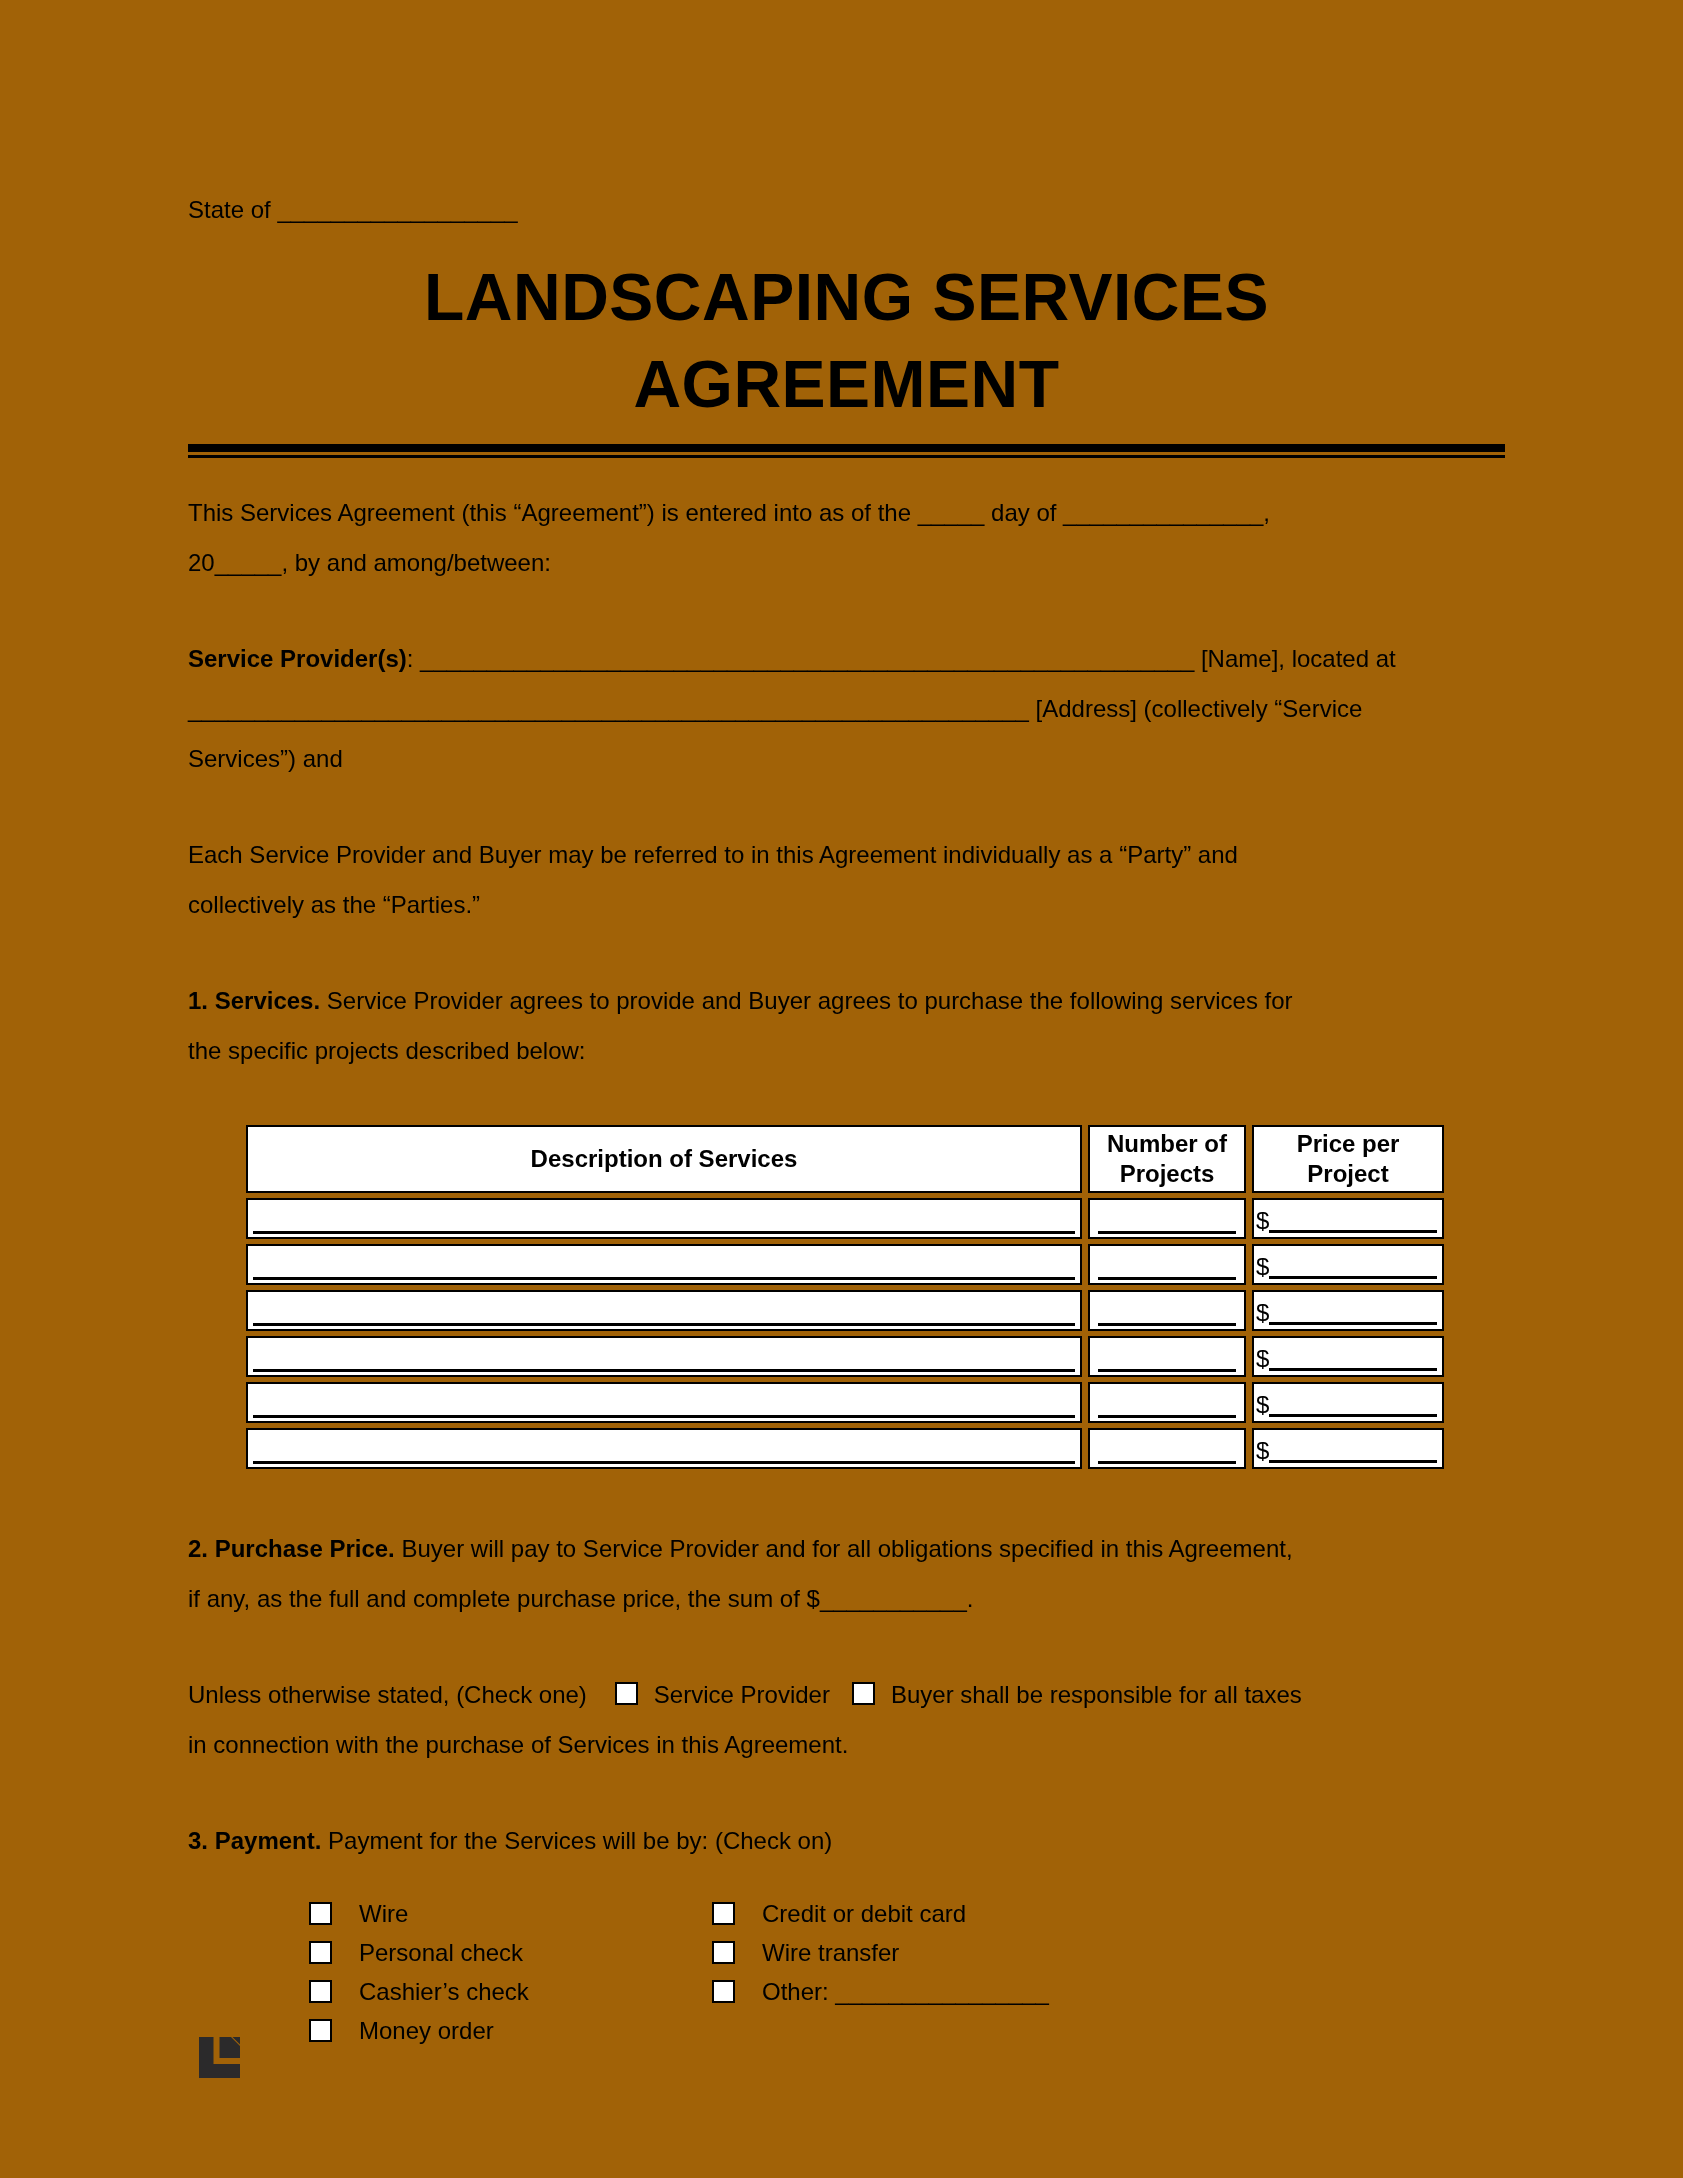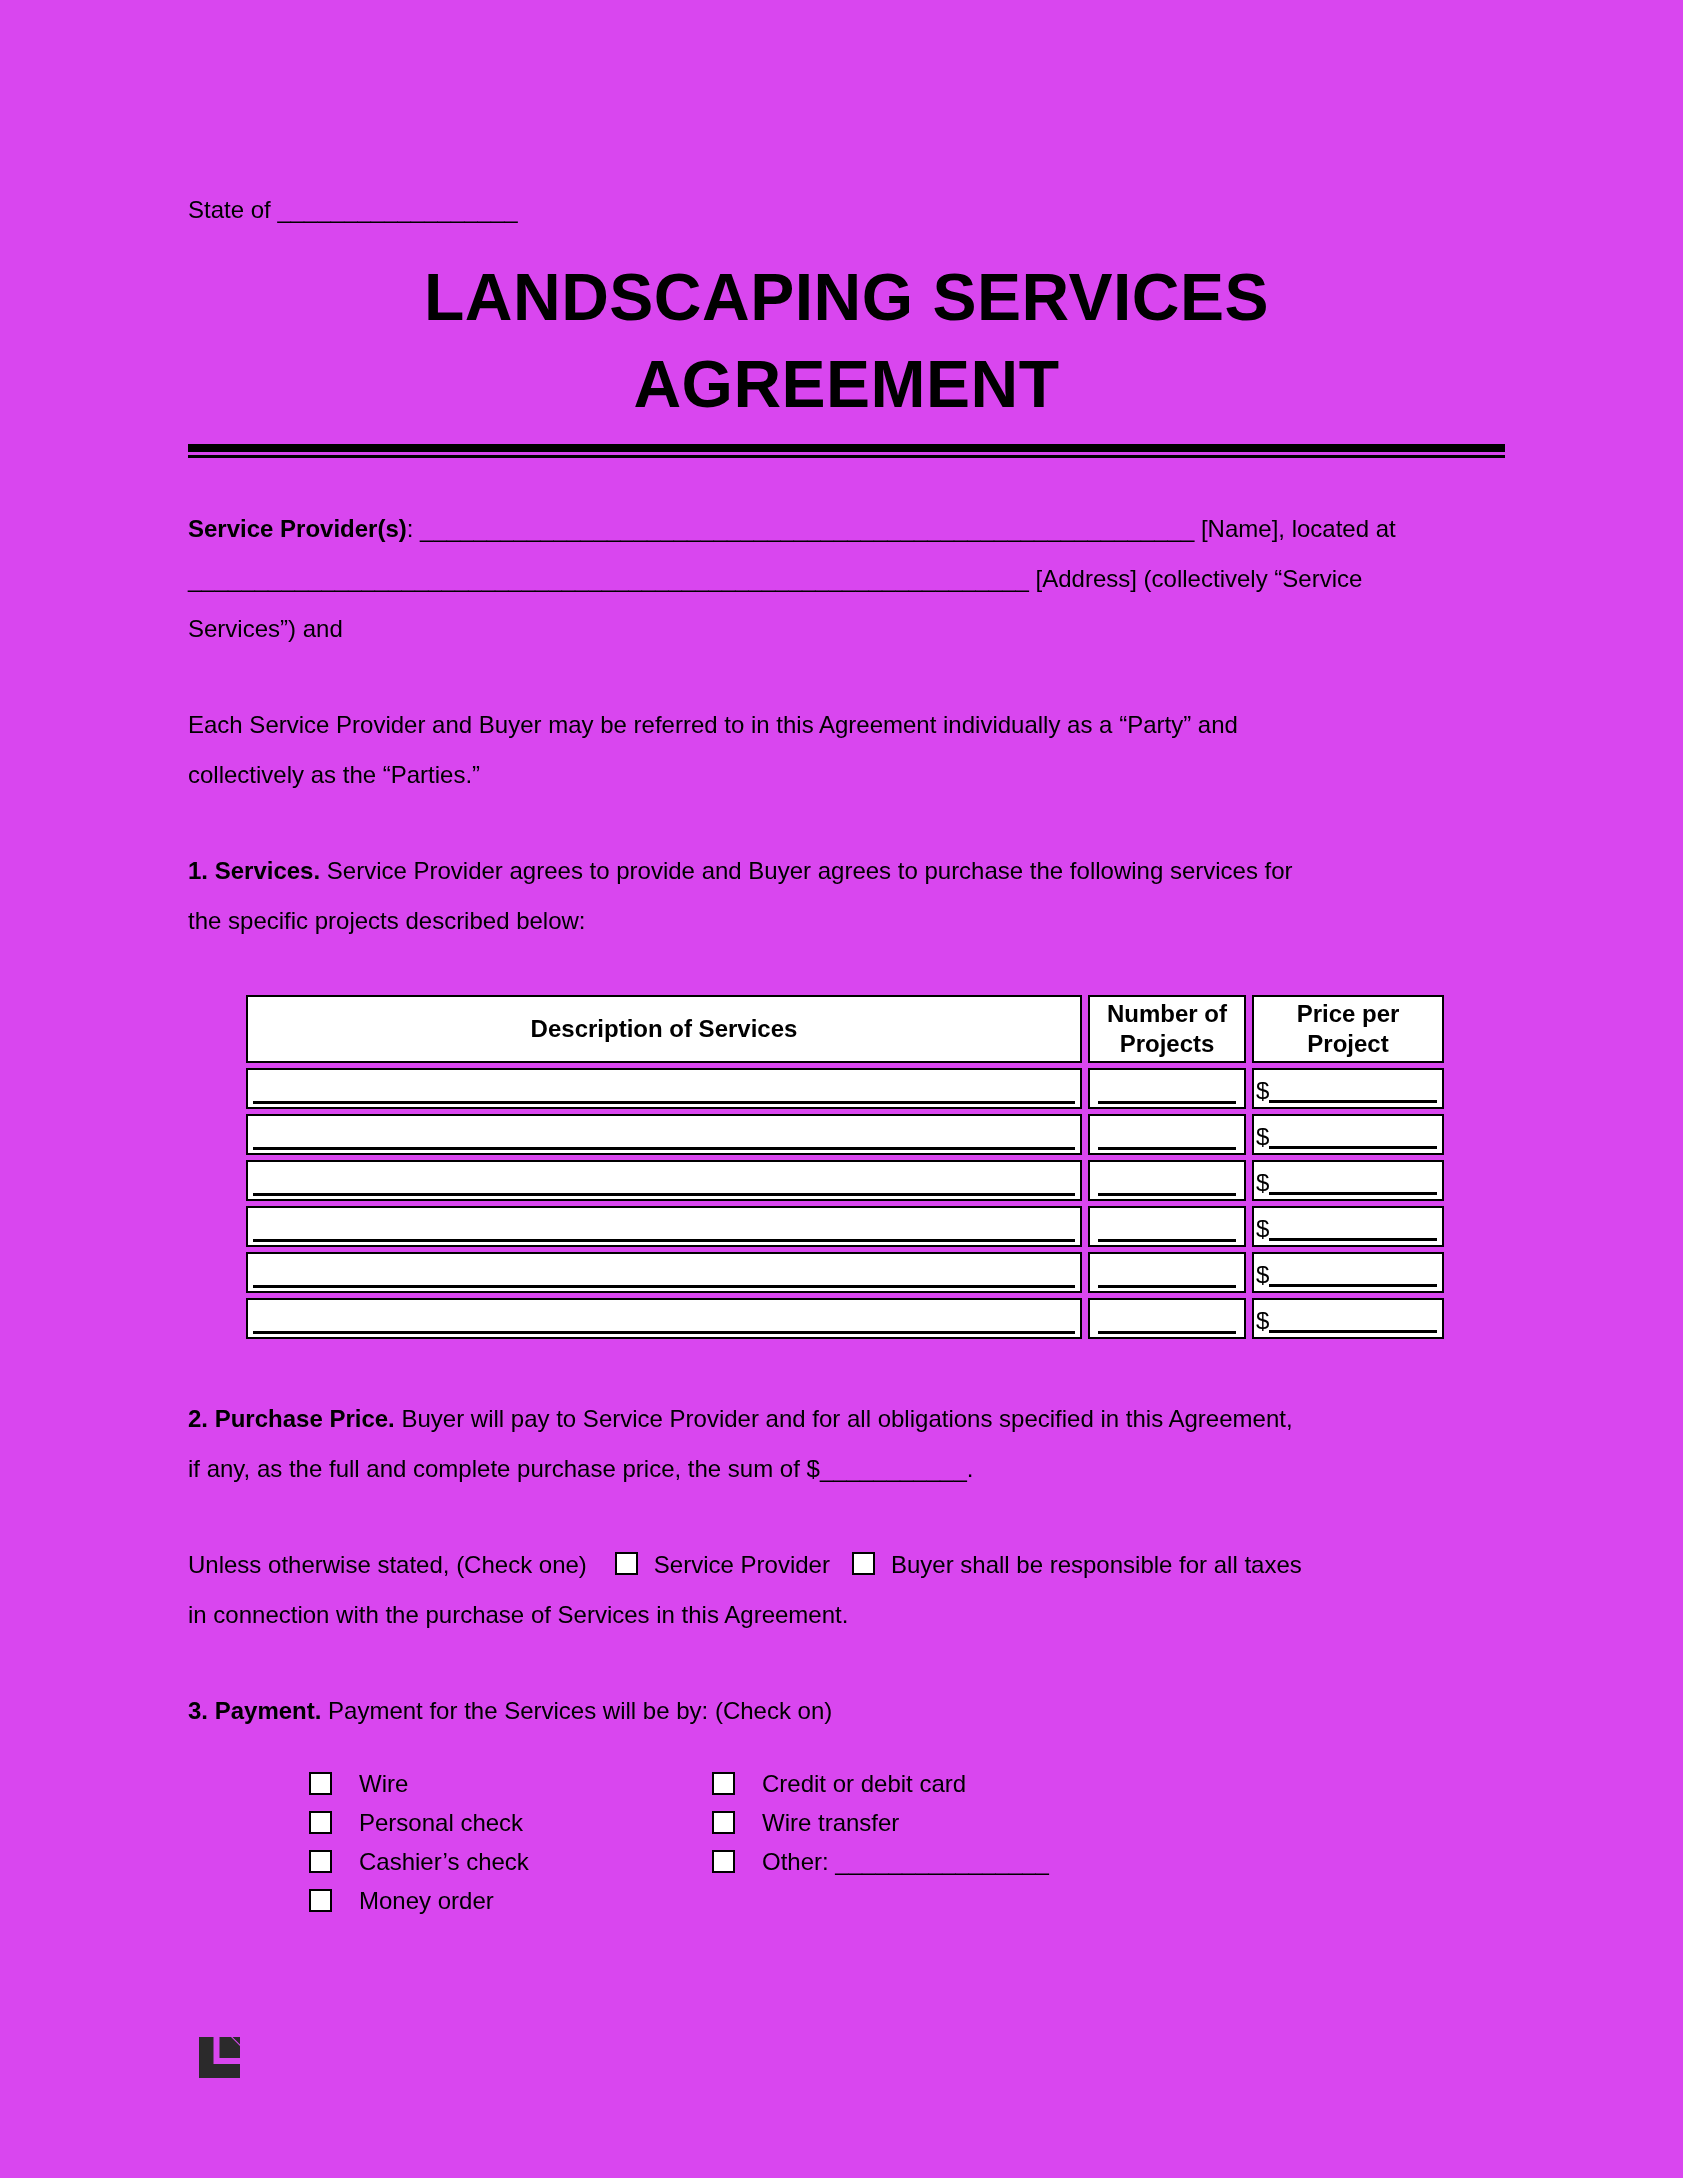--- a/index.html
+++ b/index.html
@@ -1,20 +1,20 @@
 <!DOCTYPE html>
 <html><head>
 <meta charset="utf-8">
 <style>
   html, body { margin: 0; padding: 0; background: #ffffff; }
   .page {
     position: relative;
     width: 1683px;
     height: 2178px;
-    background: #d946ef;
+    background: #a16207;
     font-family: "Liberation Sans", sans-serif;
     color: #000000;
     overflow: hidden;
   }
   .content { padding: 194px 178px 0 188px; }
   .line {
     white-space: pre;
     font-size: 24px;
     line-height: 50px;
     height: 50px;
@@ -107,20 +107,24 @@
     <div class="doc-title">
       <div>LANDSCAPING SERVICES</div>
       <div>AGREEMENT</div>
     </div>
 
     <div class="rule-wrap">
       <div class="rule-thick"></div>
       <div class="rule-thin"></div>
     </div>
 
+    <div class="para-tight">
+      <div class="line">This Services Agreement (this “Agreement”) is entered into as of the _____ day of _______________,</div>
+      <div class="line">20_____, by and among/between:</div>
+    </div>
 
     <div class="para">
       <div class="line"><span class="bold">Service Provider(s)</span><span>: __________________________________________________________ [Name], located at</span></div>
       <div class="line">_______________________________________________________________ [Address] (collectively “Service</div>
       <div class="line">Services”) and</div>
     </div>
 
 
     <div class="para">
       <div class="line">Each Service Provider and Buyer may be referred to in this Agreement individually as a “Party” and</div>

